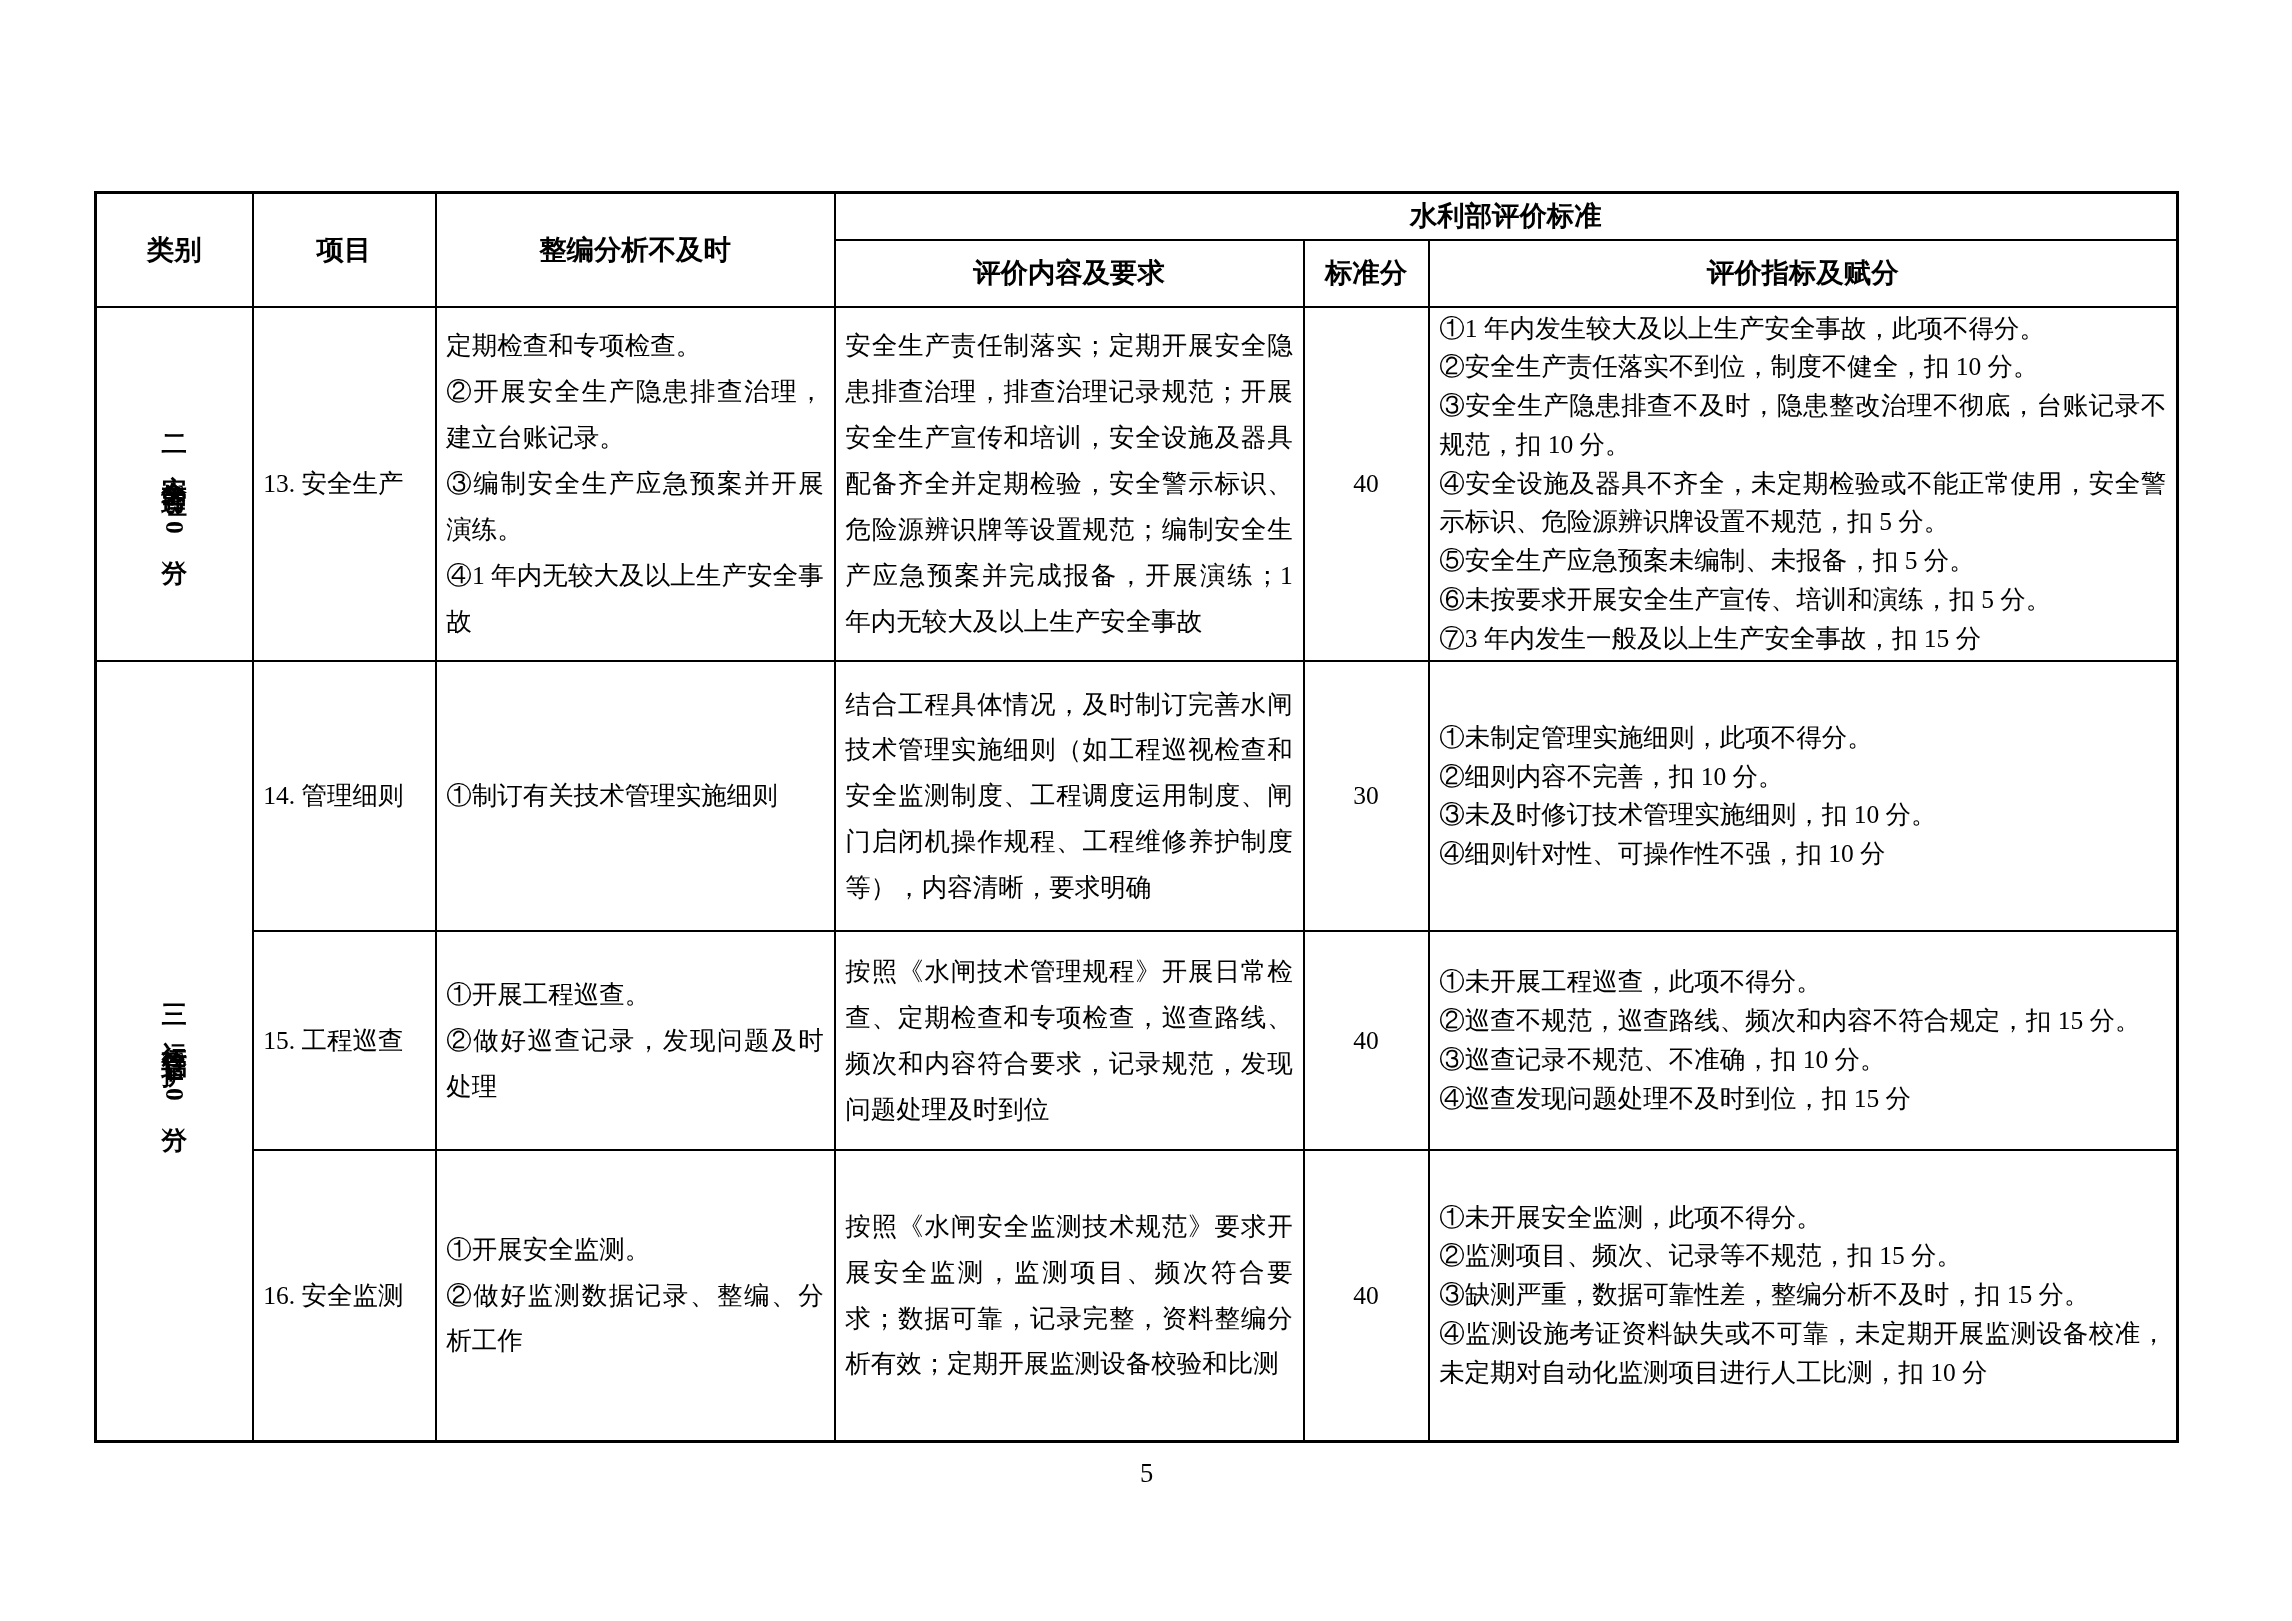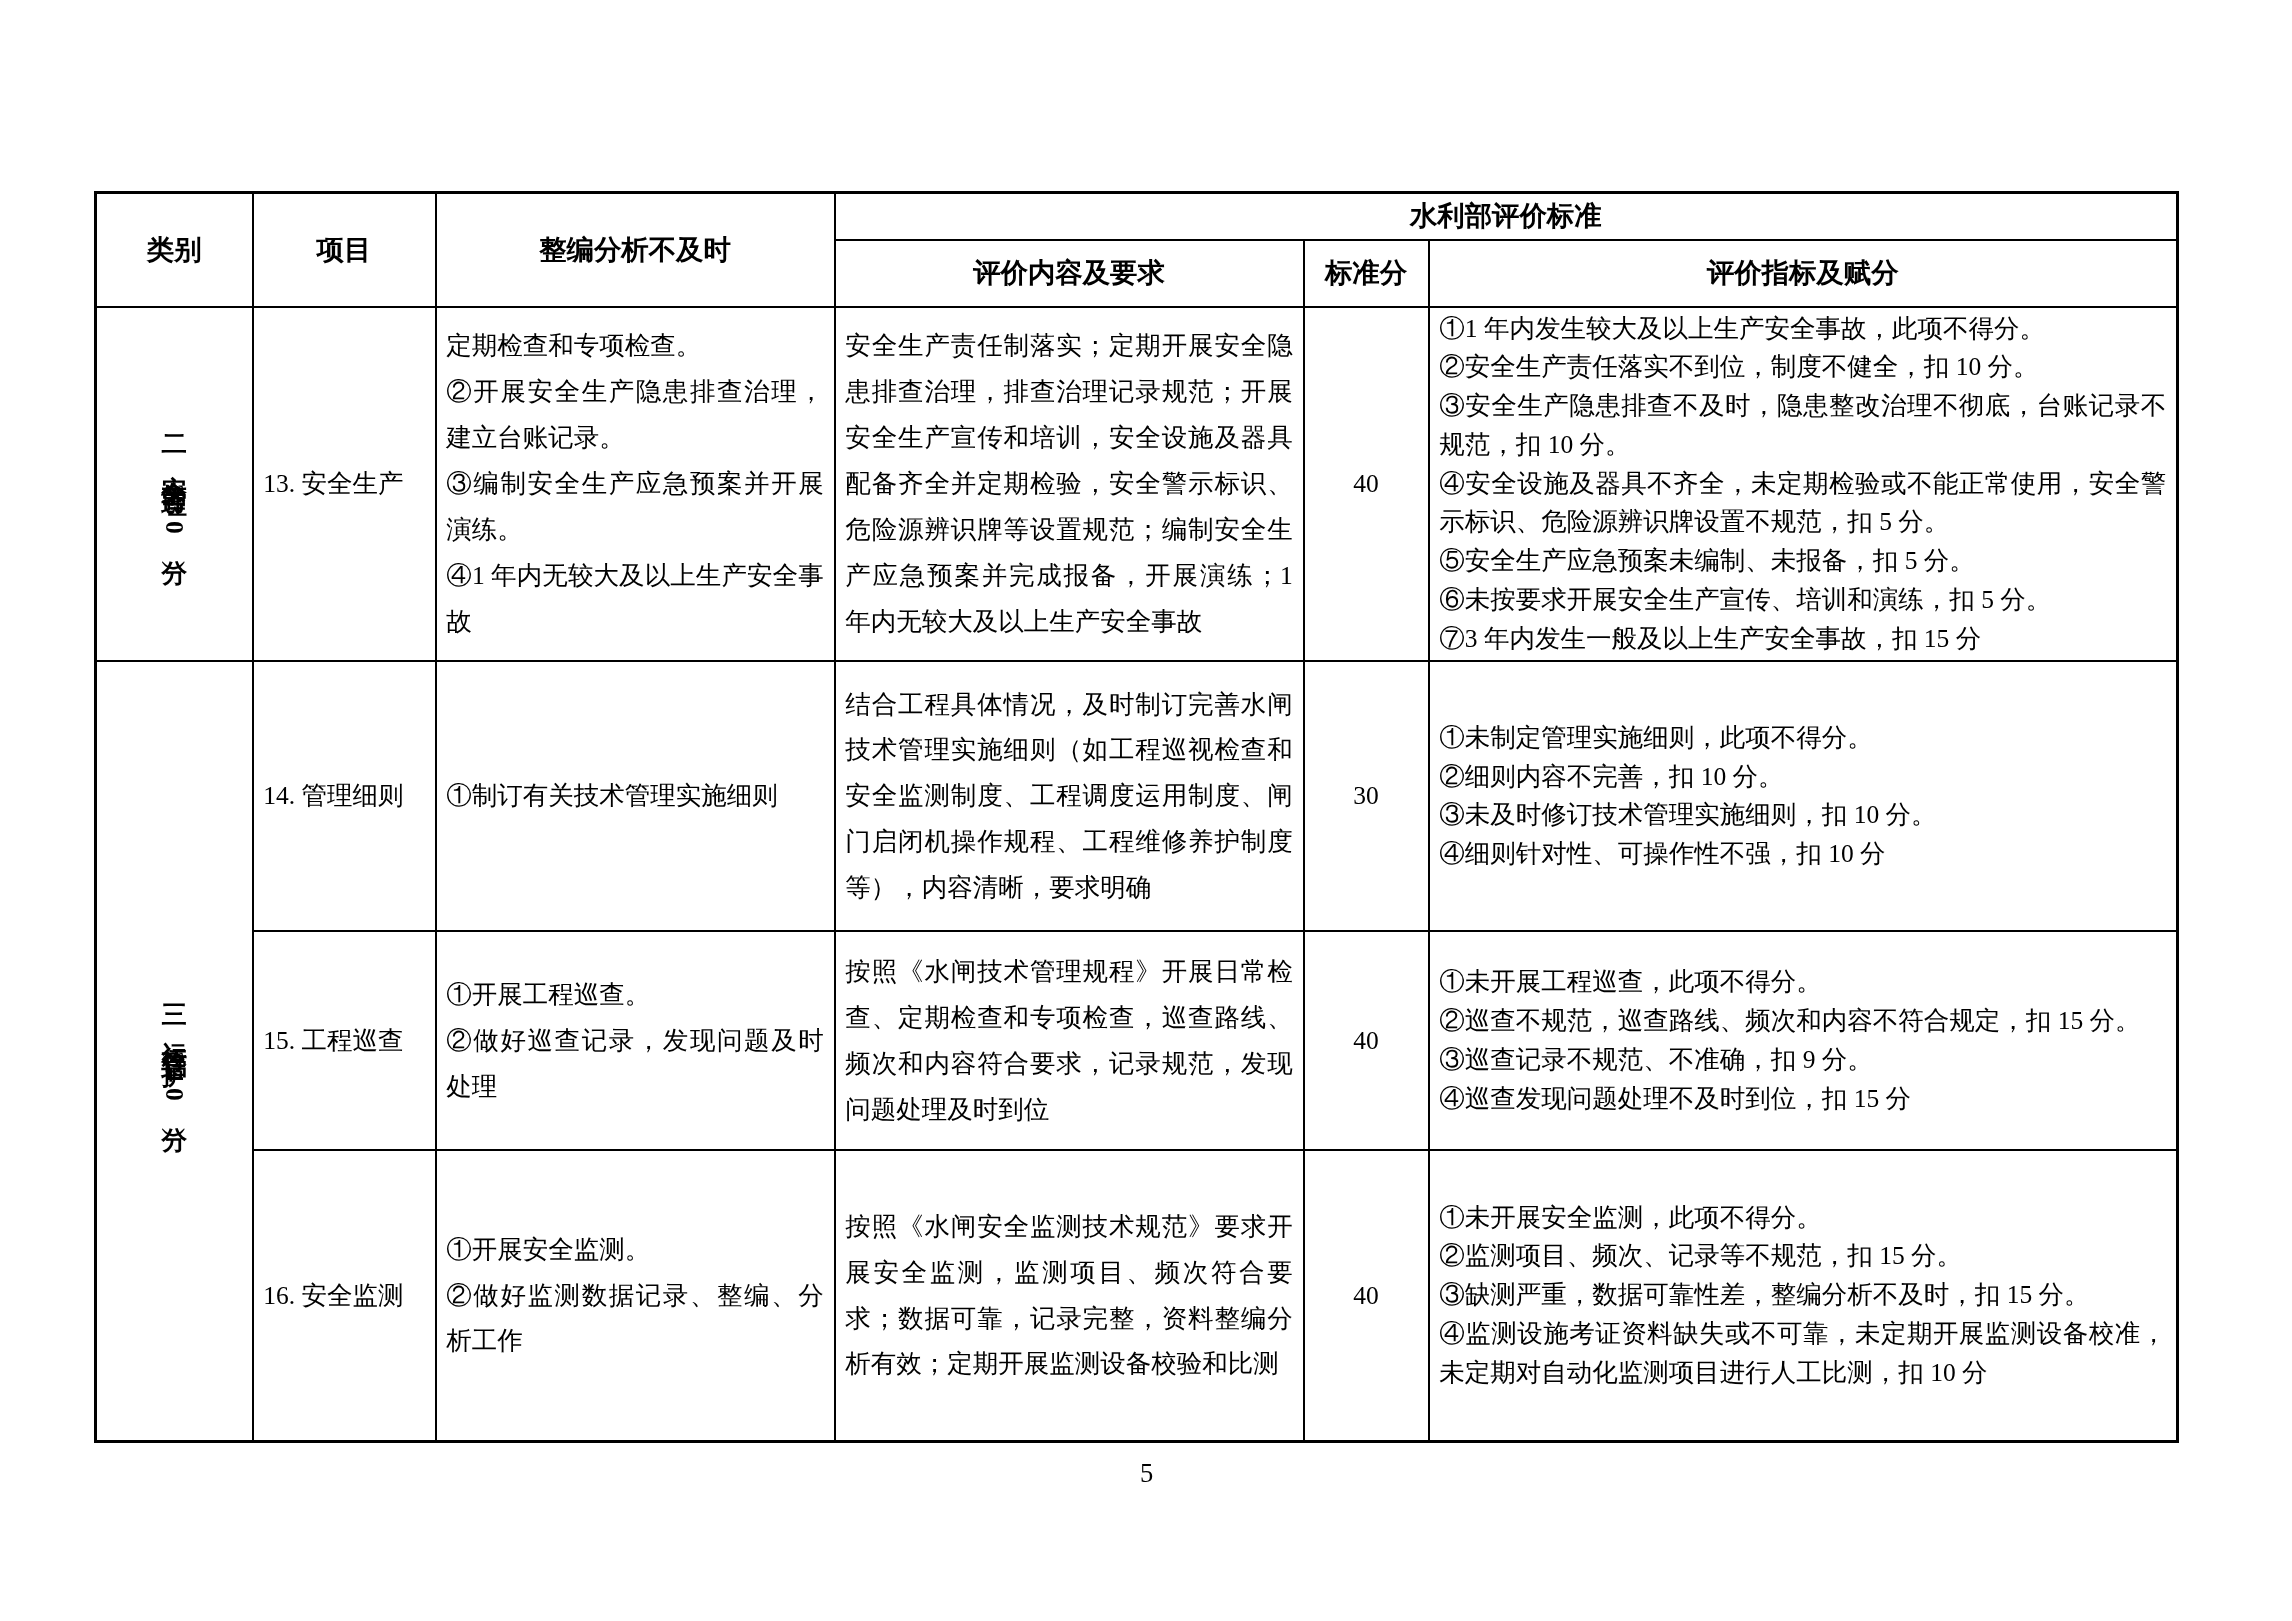--- a/index.html
+++ b/index.html
@@ -142,21 +142,21 @@
       </tr>
 
       <tr class="r3">
         <td class="proj">15. 工程巡查</td>
         <td class="req">①开展工程巡查。
 ②做好巡查记录，发现问题及时处理</td>
         <td class="content">按照《水闸技术管理规程》开展日常检查、定期检查和专项检查，巡查路线、频次和内容符合要求，记录规范，发现问题处理及时到位</td>
         <td class="score">40</td>
         <td class="ind">①未开展工程巡查，此项不得分。
 ②巡查不规范，巡查路线、频次和内容不符合规定，扣 15 分。
-③巡查记录不规范、不准确，扣 9 分。
+③巡查记录不规范、不准确，扣 10 分。
 ④巡查发现问题处理不及时到位，扣 15 分</td>
       </tr>
 
       <tr class="r4">
         <td class="proj">16. 安全监测</td>
         <td class="req">①开展安全监测。
 ②做好监测数据记录、整编、分析工作</td>
         <td class="content">按照《水闸安全监测技术规范》要求开展安全监测，监测项目、频次符合要求；数据可靠，记录完整，资料整编分析有效；定期开展监测设备校验和比测</td>
         <td class="score">40</td>
         <td class="ind">①未开展安全监测，此项不得分。

